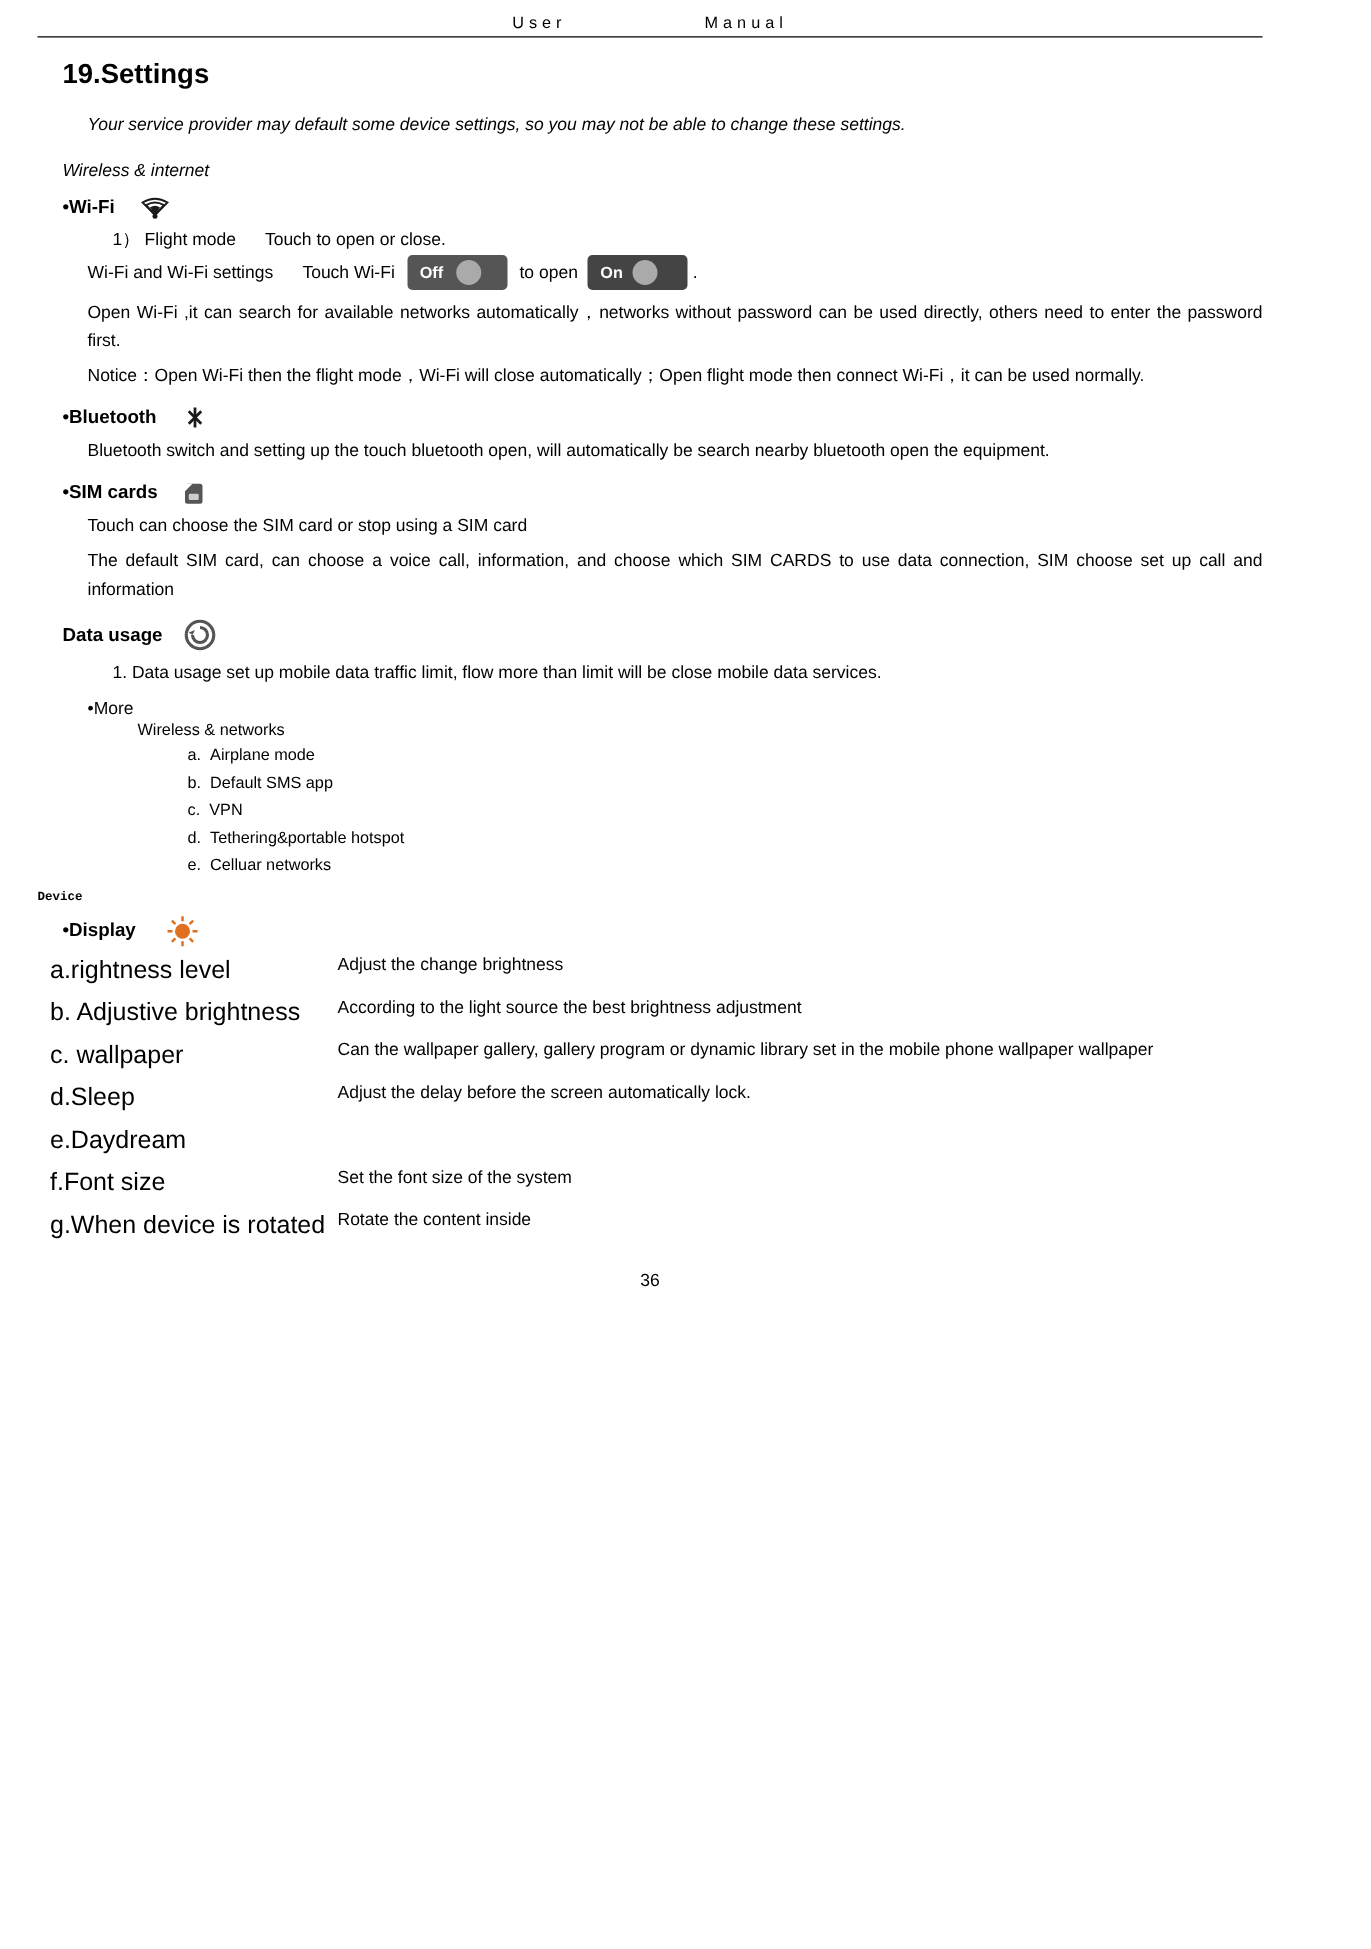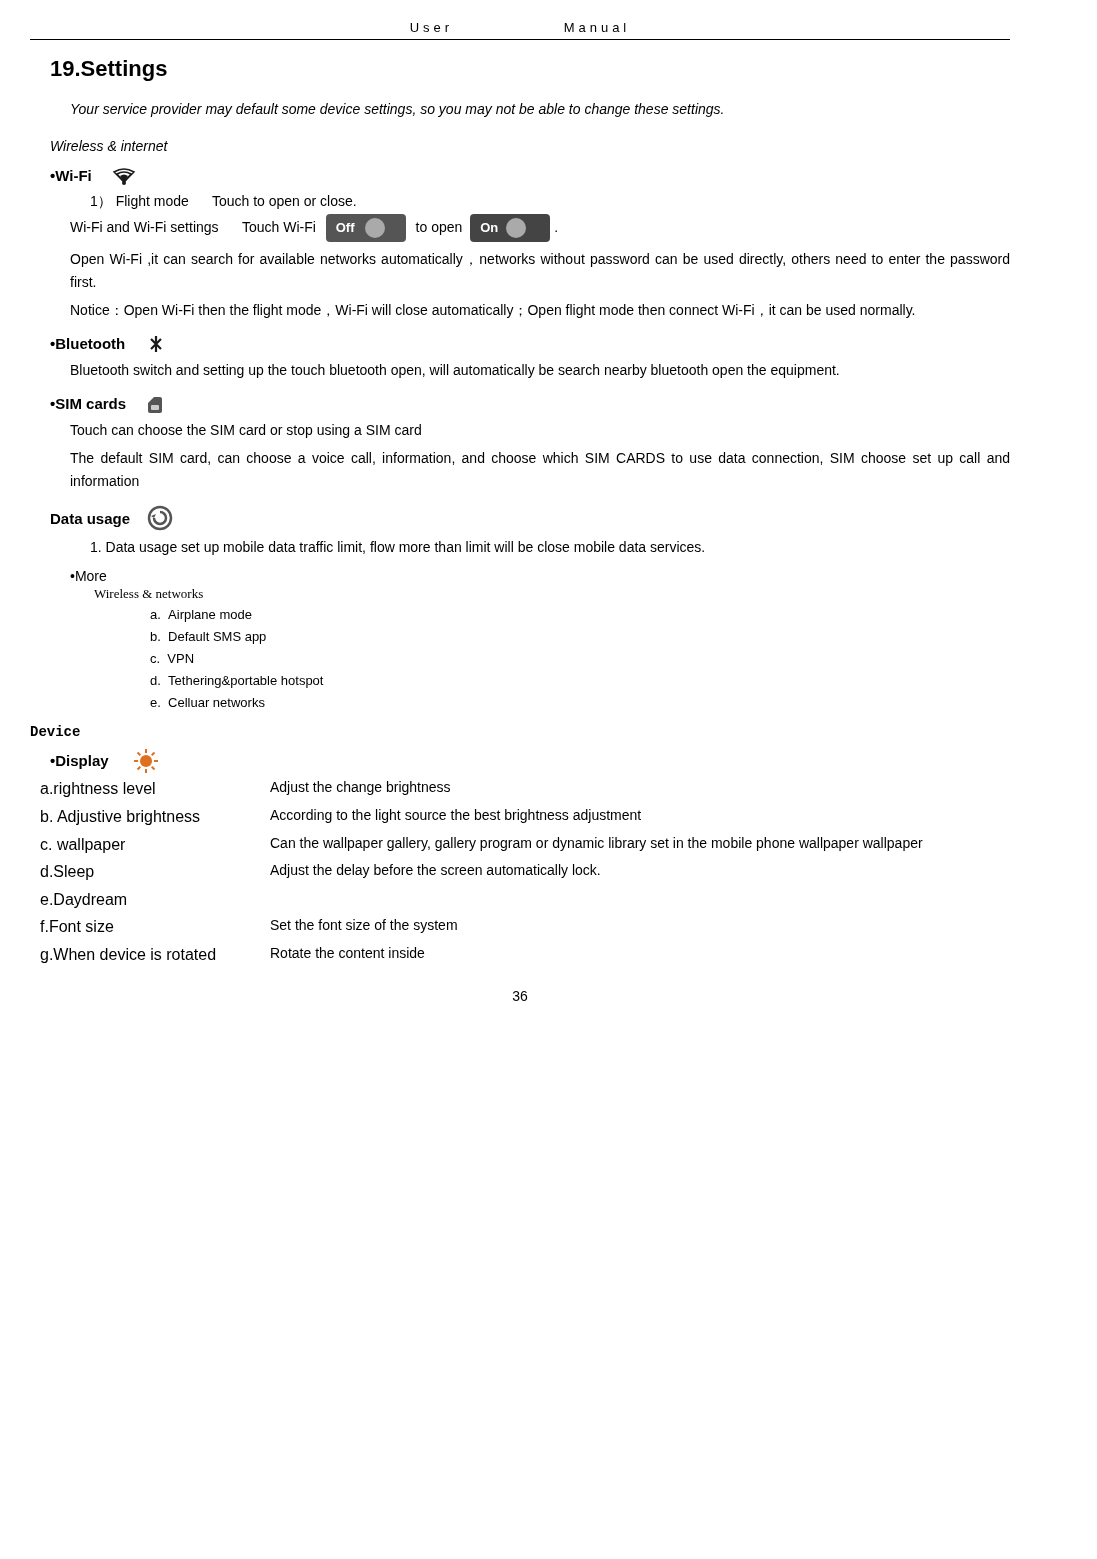--- a/index.html
+++ b/index.html
@@ -8,21 +8,21 @@
       font-size: 14px;
       background: #fff;
       color: #000;
       width: 1097px;
       min-height: 1559px;
       padding: 0;
     }
     .page-container {
       width: 1040px;
       min-height: 1559px;
-      padding: 20px 30px 30px 30px;
+      padding: 10px 30px 30px 30px;
       position: relative;
     }
     .header-line {
       display: flex;
       justify-content: center;
       align-items: center;
       border-bottom: 1px solid #000;
       padding-bottom: 4px;
       margin-bottom: 16px;
       font-size: 13px;
@@ -160,49 +160,48 @@
     }
     .more-section {
       margin-left: 40px;
       margin-bottom: 10px;
     }
     .more-title {
       font-weight: normal;
       margin-bottom: 2px;
     }
     .more-sub-title {
-      margin-left: 24px;
+      margin-left: 40px;
       font-size: 13px;
       margin-bottom: 2px;
-      font-family: Liberation Serif, serif;
     }
     .more-list {
       margin-left: 80px;
       line-height: 1.7;
       font-size: 13px;
     }
     .device-label {
       font-family: 'Courier New', monospace;
-      font-size: 14px;
+      font-size: 10px;
       font-weight: bold;
       margin-left: 0px;
       margin-bottom: 8px;
     }
     .display-section {
       margin-bottom: 6px;
     }
     .display-row {
       display: flex;
       margin-left: 10px;
       margin-bottom: 2px;
       line-height: 1.6;
     }
     .display-label {
       min-width: 230px;
-      font-size: 16px;
+      font-size: 20px;
     }
     .display-value {
       flex: 1;
       font-size: 14px;
       text-align: justify;
       line-height: 1.6;
     }
     .page-number {
       text-align: center;
       margin-top: 20px;

